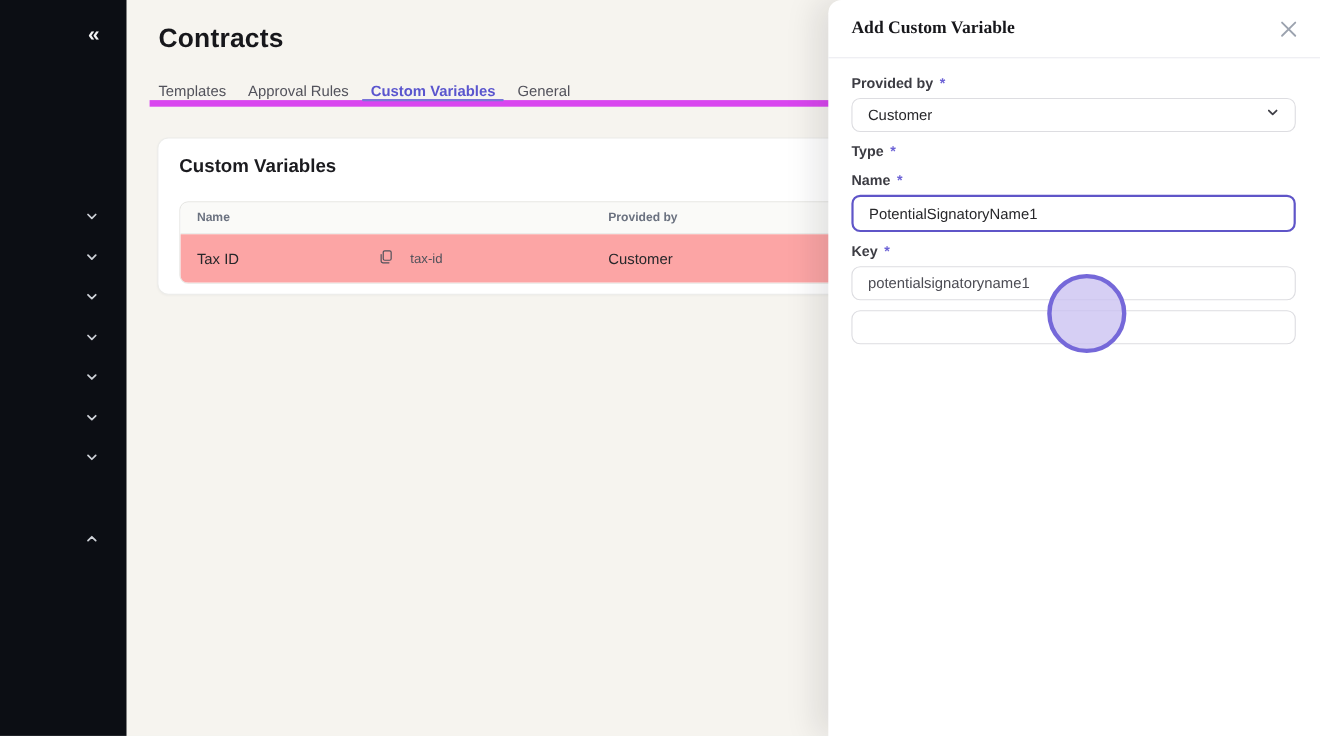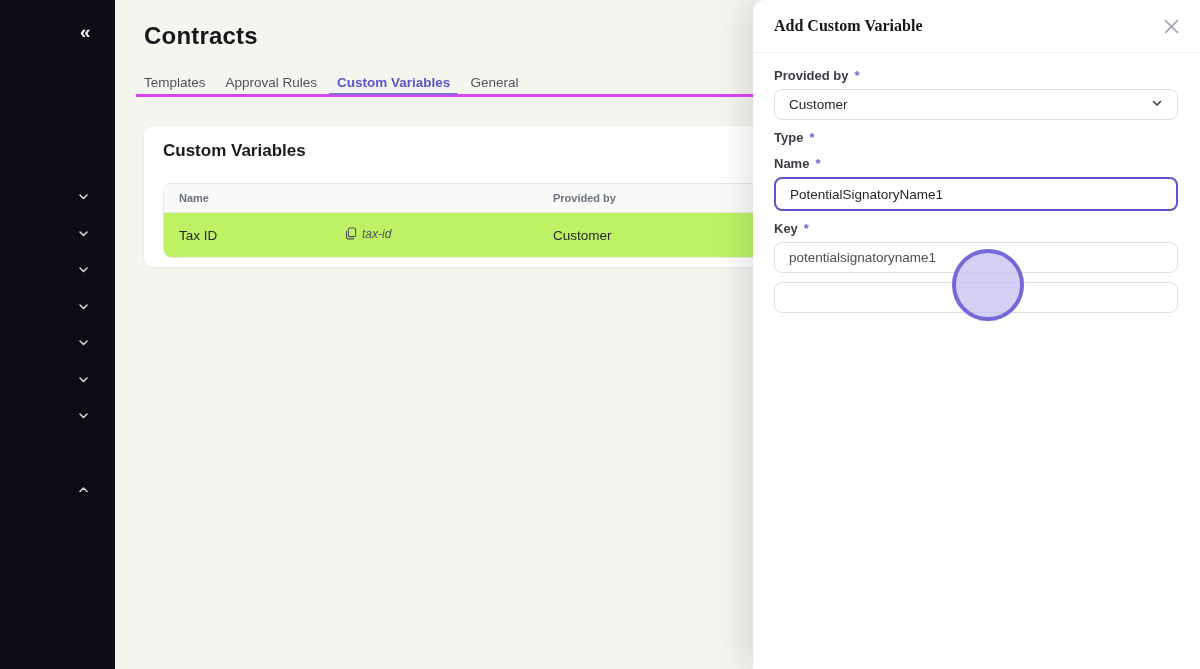--- a/index.html
+++ b/index.html
@@ -29,21 +29,21 @@
   }
 
   
   .main { position: absolute; left: 115px; top: 0; width: 1085px; height: 669px; }
   .page-title {
     position: absolute; left: 29px; top: 22px;
     font-size: 24px; font-weight: 700; letter-spacing: 0.2px; color: #17171b;
   }
   .tabs-row {
     position: absolute; left: 21px; top: 70px; width: 1040px; height: 27px;
-    display: flex; gap: 4px; border-bottom: 3px solid #d946ef;
+    display: flex; gap: 4px; border-bottom: 6px solid #d946ef;
   }
   .tab {
     padding: 0 8px; font-size: 13.5px; line-height: 25px; color: #52525b;
     cursor: pointer; position: relative; white-space: nowrap;
   }
   .tab.active { color: #5a55ce; font-weight: 700; }
   .tab.active::after {
     content: ""; position: absolute; left: 0; right: 0; bottom: -1px;
     height: 2.5px; background: #7a74d8; border-radius: 2px;
   }
@@ -60,25 +60,25 @@
     margin-top: 21px; border: 1px solid #e7e7e4; border-radius: 8px;
     overflow: hidden; background: #fff;
   }
   .cv-head {
     display: grid; grid-template-columns: 181px 193px 1fr; align-items: center;
     height: 29px; background: #fafaf8; border-bottom: 1px solid #e9e9e6;
   }
   .cv-head .cell { font-size: 11px; font-weight: 600; color: #6b7280; }
   .cv-row {
     display: grid; grid-template-columns: 181px 193px 1fr; align-items: center;
-    height: 44px; background: #bef264; cursor: pointer;
+    height: 44px; background: #fca5a5; cursor: pointer;
   }
   .cell { padding-left: 15px; }
   .cv-row .name-cell { font-size: 13.5px; color: #27272a; }
-  .key-cell { display: flex; align-items: flex-start; gap: 5px; padding-left: 0; font-size: 12px; color: #52525b; font-style: italic; }
+  .key-cell { display: flex; align-items: center; gap: 16px; padding-left: 0; font-size: 12px; color: #52525b; }
   .key-cell svg { flex: 0 0 auto; }
   .cv-row .provided-cell { font-size: 13.5px; color: #27272a; }
 
   
   .drawer {
     position: absolute; left: 753px; top: 0; width: 447px; height: 669px;
     background: #ffffff; border-top-left-radius: 12px; z-index: 5;
     box-shadow: -12px 0 28px rgba(20,20,30,0.10);
   }
   .drawer-header {

